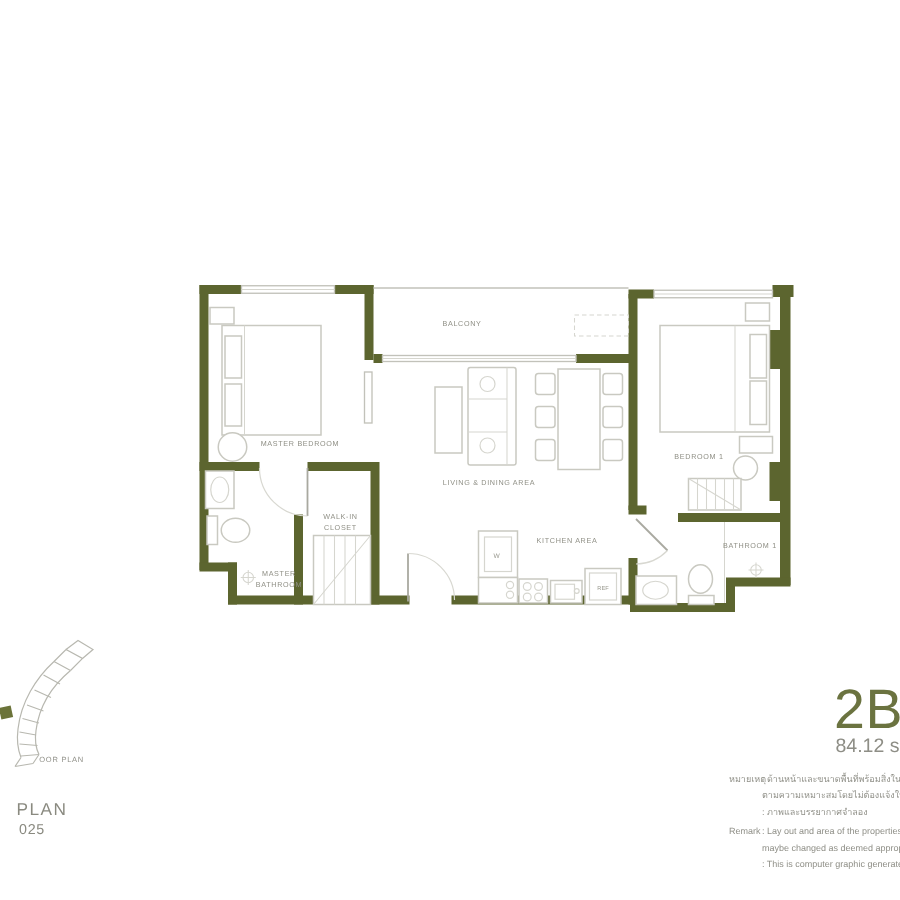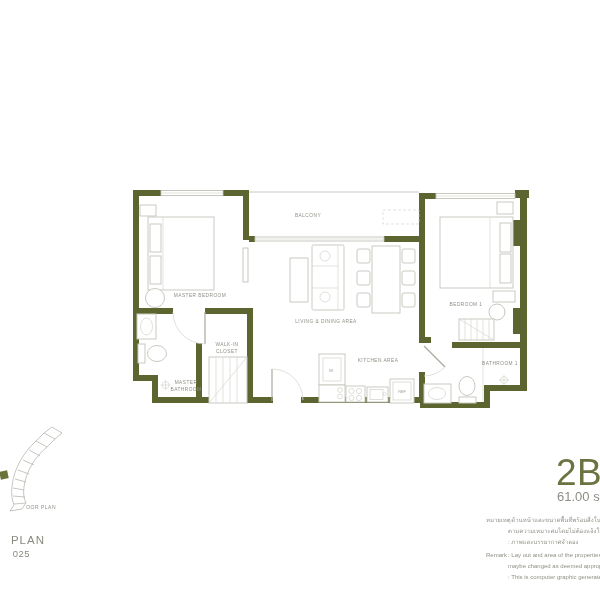--- a/index.html
+++ b/index.html
@@ -198,21 +198,21 @@
       <text class="fix-label" x="331" y="372">W</text>
       <text class="fix-label" x="402" y="393" style="font-size:3.8px">REF</text>
     </g>
   </svg>
 
   <div class="kp-caption">OOR PLAN</div>
   <div class="kp-big1">PLAN</div>
   <div class="kp-big2">025</div>
 
   <div class="title-model">2B-</div>
-  <div class="title-area">61.00 s</div>
+  <div class="title-area">84.12 s</div>
 
   <div>
     <div class="rm-line" style="top:517px"><span class="rm-label">หมายเหตุ</span><span>: ด้านหน้าและขนาดพื้นที่พร้อมสิ่งในอาคารนี้ และอ</span></div>
     <div class="rm-line" style="top:528px"><span class="rm-label"></span><span>ตามความเหมาะสมโดยไม่ต้องแจ้งให้ทราบล่วงหน้า</span></div>
     <div class="rm-line" style="top:539px"><span class="rm-label"></span><span>: ภาพและบรรยากาศจำลอง</span></div>
     <div class="rm-line" style="top:552px"><span class="rm-label">Remark</span><span>: Lay out and area of the properties which is</span></div>
     <div class="rm-line" style="top:563px"><span class="rm-label"></span><span>maybe changed as deemed appropriate b</span></div>
     <div class="rm-line" style="top:574px"><span class="rm-label"></span><span>: This is computer graphic generated</span></div>
   </div>
 

